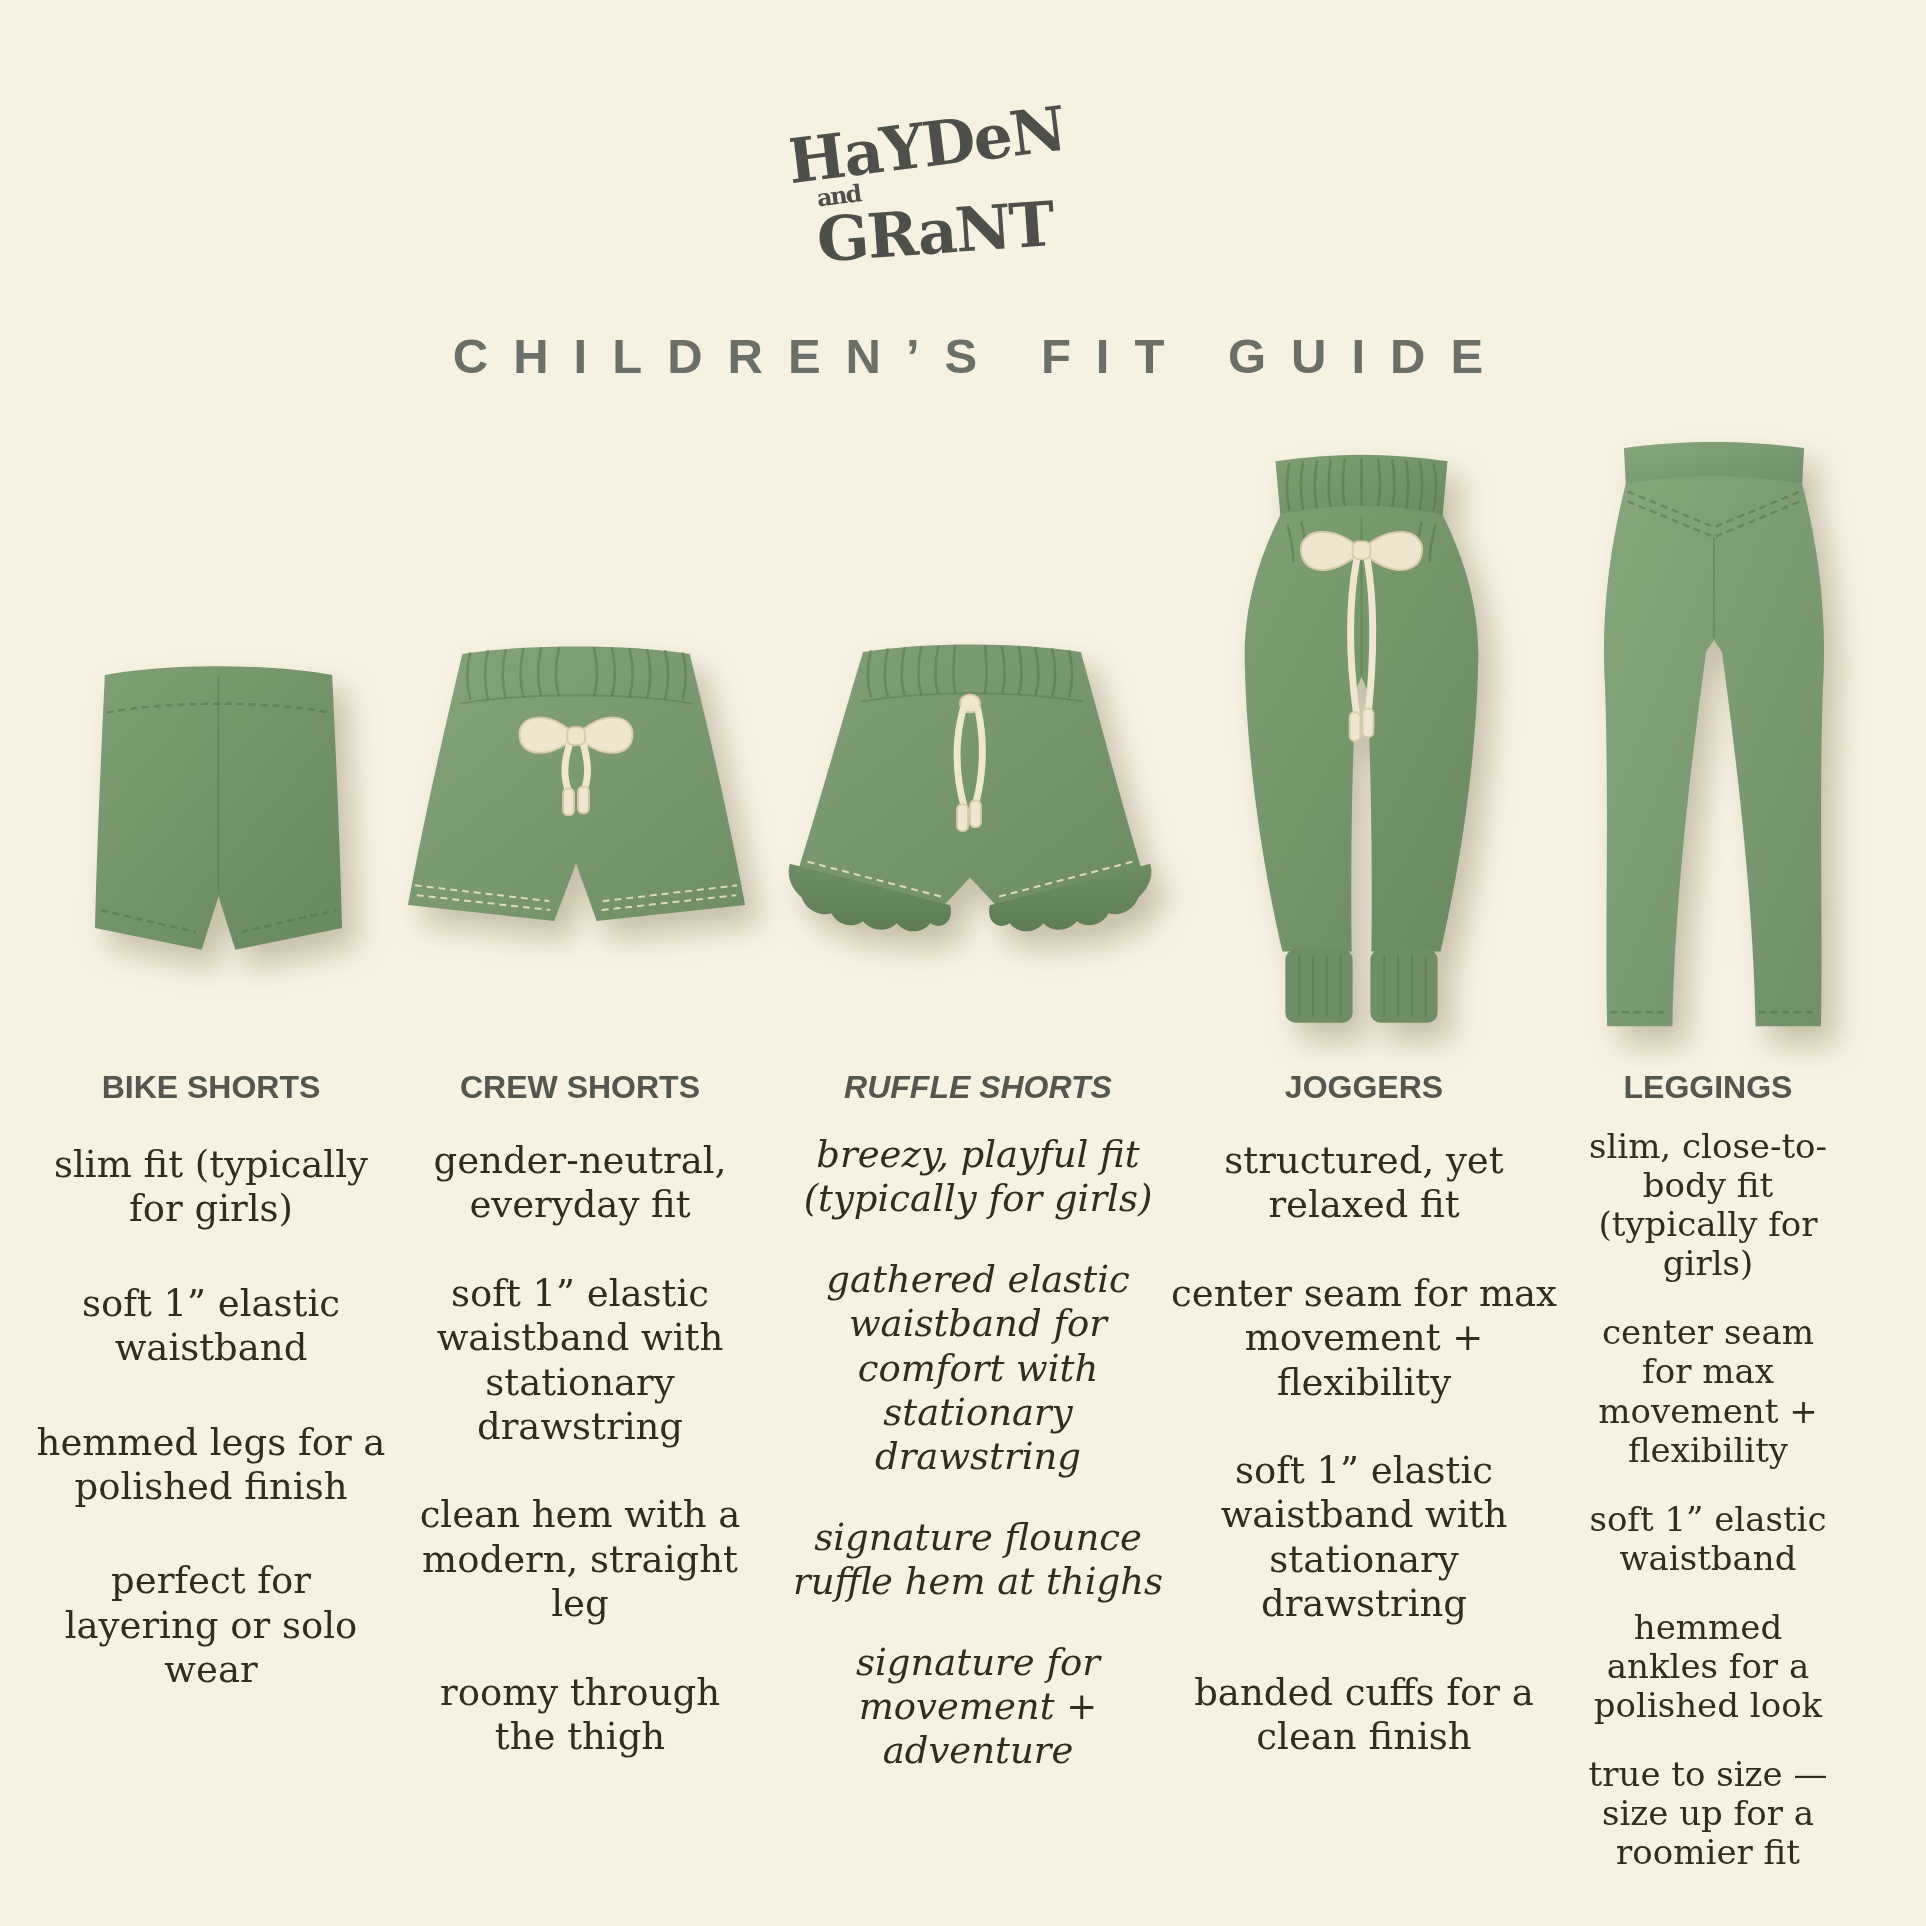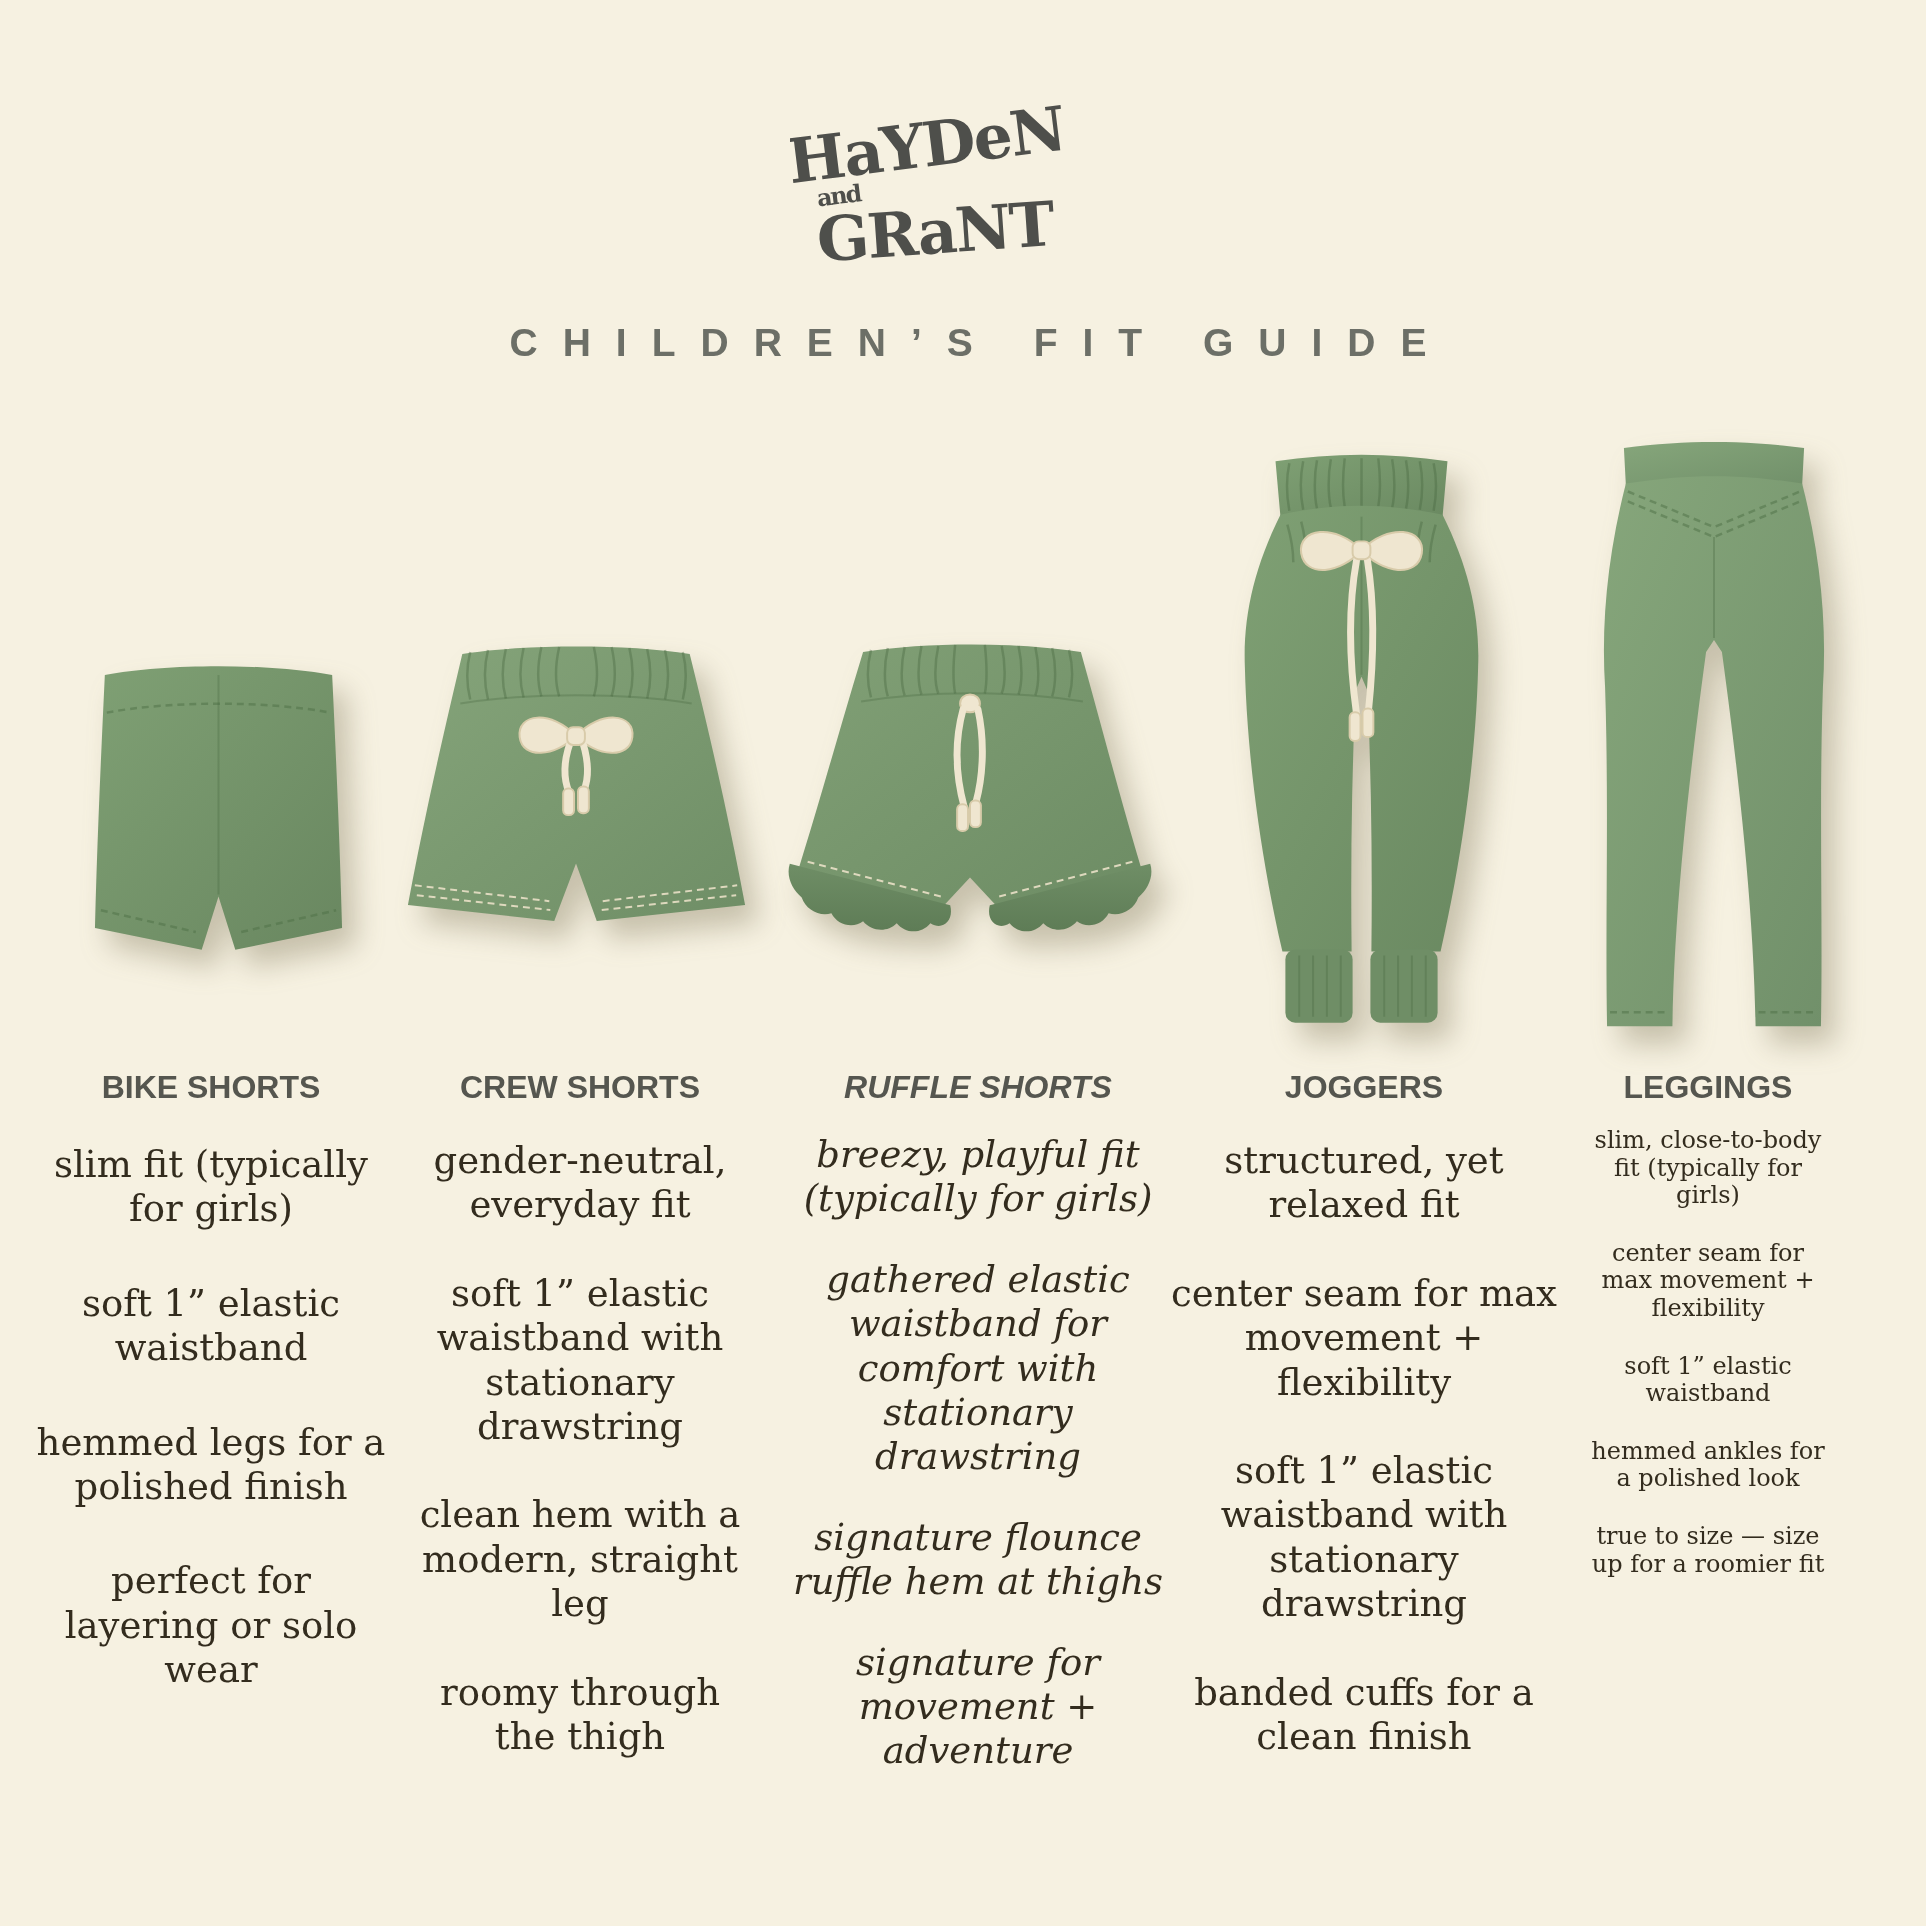--- a/index.html
+++ b/index.html
@@ -8,21 +8,21 @@
     overflow:hidden;font-family:"Liberation Sans",sans-serif;
   }
   
   .logo{position:absolute;left:790px;top:87px;width:271px;height:203px;}
   .logo text{
     font-family:"DejaVu Serif",serif;font-weight:bold;fill:#4E4F4B;letter-spacing:-2px;
   }
   
   .title{
     position:absolute;top:295px;left:0;width:100%;text-align:center;
-    font-size:39px;font-weight:bold;color:#6C6F67;
+    font-size:49px;font-weight:bold;color:#6C6F67;
     letter-spacing:25px;padding-left:34px;box-sizing:border-box;white-space:nowrap;
   }
   
   .garment{position:absolute;filter:drop-shadow(14px 18px 14px rgba(112,102,72,.35));}
   .wrk{stroke:#46663F;stroke-width:2.5;fill:none;opacity:.38;}
   .seam{stroke:#40603A;stroke-width:2;fill:none;opacity:.28;}
   .stitchD{stroke:#4E7046;stroke-width:2.5;fill:none;stroke-dasharray:7 5;opacity:.5;}
   .stitchL{stroke:#E9E0C6;stroke-width:2;fill:none;stroke-dasharray:7 5;opacity:.9;}
   .cord{stroke:#EFE6D0;stroke-width:7;fill:none;stroke-linecap:round;}
   .cordfill{fill:#EFE6D0;stroke:#D8CBAA;stroke-width:2;}
@@ -42,21 +42,21 @@
   .c2 p:first-of-type{margin-top:36px;}
   .c2 p.narrow{max-width:297px;}
   .c3{left:782px;width:392px;font-style:italic;}
   .c3 p{font-size:37px;max-width:384px;margin-top:36px;}
   .c3 p:first-of-type{margin-top:30px;}
   .c3 p.narrow{max-width:327px;}
   .c4{left:1168px;width:392px;}
   .c4 p{font-size:37px;max-width:392px;margin-top:44px;}
   .c4 p:first-of-type{margin-top:36px;}
   .c5{left:1584px;width:248px;}
-  .c5 p{font-size:24px;line-height:1.15;max-width:248px;margin-top:30px;}
+  .c5 p{font-size:34px;line-height:1.15;max-width:248px;margin-top:30px;}
   .c5 p:first-of-type{margin-top:24px;}
 </style>
 </head>
 <body>
 
 <div class="canvas">
 
   <svg class="logo" viewBox="0 0 274 205">
     <text x="140" y="80" font-size="62" text-anchor="middle" transform="rotate(-7 140 80)">HaYDeN</text>
     <text x="50" y="118" font-size="24" text-anchor="middle" transform="rotate(-7 50 118)">and</text>

